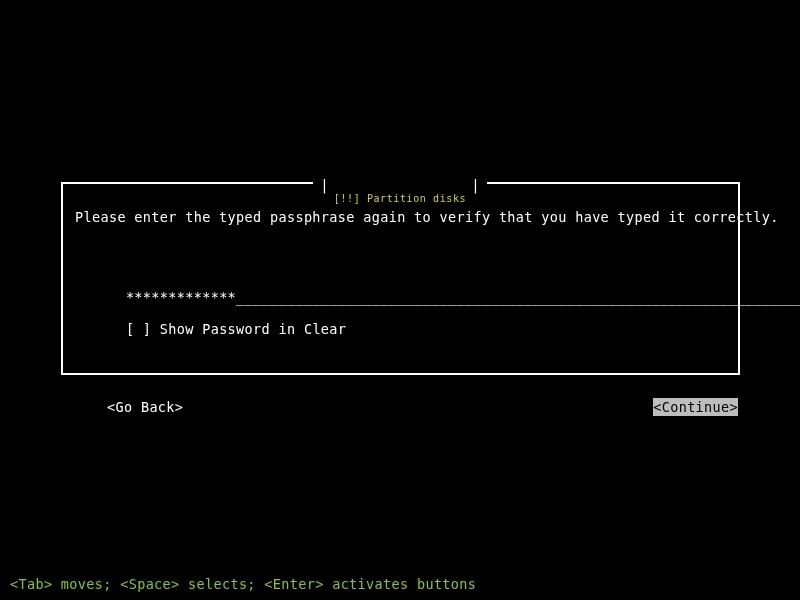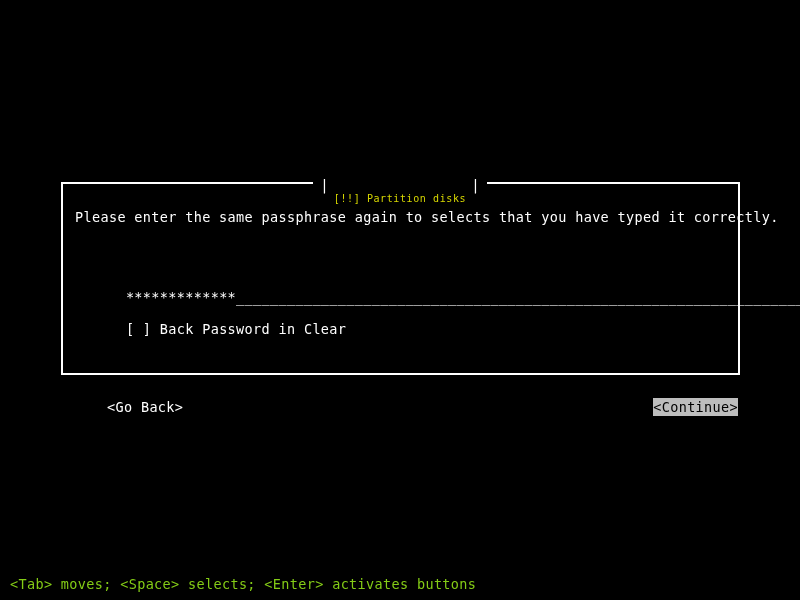--- a/index.html
+++ b/index.html
@@ -137,29 +137,29 @@
     letter-spacing: 0.35px;
   }
 </style>
 </head>
 <body>
 
 <div class="screen">
 
   <div class="dialog">
 
-    <div class="row row-prompt">Please enter the same passphrase again to selects that you have typed it correctly.</div>
+    <div class="row row-prompt">Please enter the typed passphrase again to verify that you have typed it correctly.</div>
 
 
     <div class="row row-field">
       <span class="field-line">*************_________________________________________________________________________</span>
     </div>
 
     <div class="row row-checkbox">
-      <span class="checkbox-group">[ ] Back Password in Clear</span>
+      <span class="checkbox-group">[ ] Show Password in Clear</span>
     </div>
 
     <div class="row row-buttons">
       <div class="buttons-inner">
         <span class="btn btn-goback">&lt;Go Back&gt;</span>
         <span class="btn btn-continue">&lt;Continue&gt;</span>
       </div>
     </div>
 
   </div>

